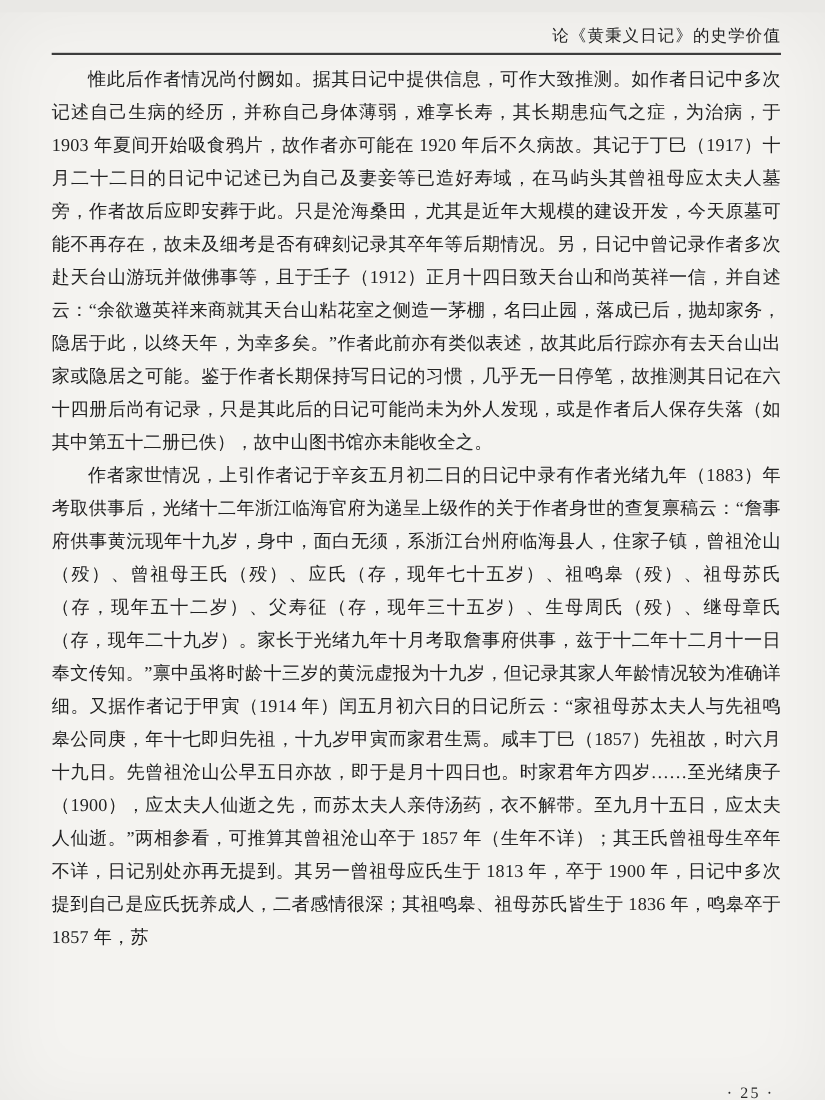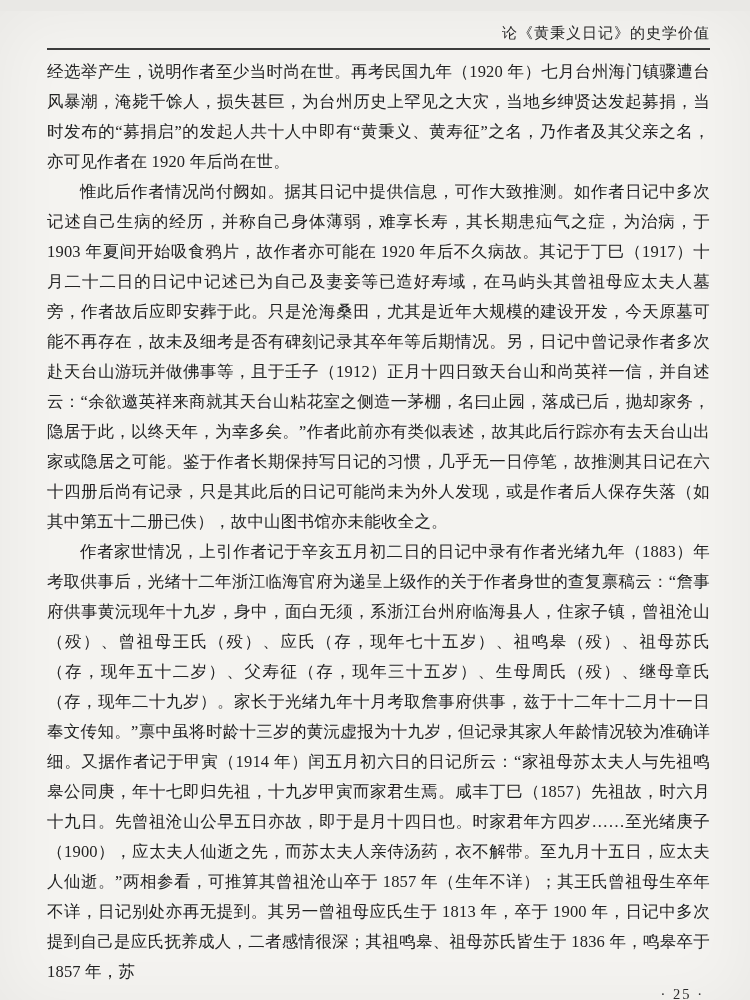--- a/index.html
+++ b/index.html
@@ -61,21 +61,20 @@
 <body>
 
 <div class="scan-page">
 
   <header>
     <div class="running-title">论《黄秉义日记》的史学价值</div>
     <div class="header-rule"></div>
   </header>
 
   <main class="article-body">
-    <p>经选举产生，说明作者至少当时尚在世。再考民国九年（1920 年）七月台州海门镇骤遭台风暴潮，淹毙千馀人，损失甚巨，为台州历史上罕见之大灾，当地乡绅贤达发起募捐，当时发布的“募捐启”的发起人共十人中即有“黄秉义、黄寿征”之名，乃作者及其父亲之名，亦可见作者在 1920 年后尚在世。</p>
     <p class="indent">惟此后作者情况尚付阙如。据其日记中提供信息，可作大致推测。如作者日记中多次记述自己生病的经历，并称自己身体薄弱，难享长寿，其长期患疝气之症，为治病，于 1903 年夏间开始吸食鸦片，故作者亦可能在 1920 年后不久病故。其记于丁巳（1917）十月二十二日的日记中记述已为自己及妻妾等已造好寿域，在马屿头其曾祖母应太夫人墓旁，作者故后应即安葬于此。只是沧海桑田，尤其是近年大规模的建设开发，今天原墓可能不再存在，故未及细考是否有碑刻记录其卒年等后期情况。另，日记中曾记录作者多次赴天台山游玩并做佛事等，且于壬子（1912）正月十四日致天台山和尚英祥一信，并自述云：“余欲邀英祥来商就其天台山粘花室之侧造一茅棚，名曰止园，落成已后，抛却家务，隐居于此，以终天年，为幸多矣。”作者此前亦有类似表述，故其此后行踪亦有去天台山出家或隐居之可能。鉴于作者长期保持写日记的习惯，几乎无一日停笔，故推测其日记在六十四册后尚有记录，只是其此后的日记可能尚未为外人发现，或是作者后人保存失落（如其中第五十二册已佚），故中山图书馆亦未能收全之。</p>
     <p class="indent">作者家世情况，上引作者记于辛亥五月初二日的日记中录有作者光绪九年（1883）年考取供事后，光绪十二年浙江临海官府为递呈上级作的关于作者身世的查复禀稿云：“詹事府供事黄沅现年十九岁，身中，面白无须，系浙江台州府临海县人，住家子镇，曾祖沧山（殁）、曾祖母王氏（殁）、应氏（存，现年七十五岁）、祖鸣皋（殁）、祖母苏氏（存，现年五十二岁）、父寿征（存，现年三十五岁）、生母周氏（殁）、继母章氏（存，现年二十九岁）。家长于光绪九年十月考取詹事府供事，兹于十二年十二月十一日奉文传知。”禀中虽将时龄十三岁的黄沅虚报为十九岁，但记录其家人年龄情况较为准确详细。又据作者记于甲寅（1914 年）闰五月初六日的日记所云：“家祖母苏太夫人与先祖鸣皋公同庚，年十七即归先祖，十九岁甲寅而家君生焉。咸丰丁巳（1857）先祖故，时六月十九日。先曾祖沧山公早五日亦故，即于是月十四日也。时家君年方四岁……至光绪庚子（1900），应太夫人仙逝之先，而苏太夫人亲侍汤药，衣不解带。至九月十五日，应太夫人仙逝。”两相参看，可推算其曾祖沧山卒于 1857 年（生年不详）；其王氏曾祖母生卒年不详，日记别处亦再无提到。其另一曾祖母应氏生于 1813 年，卒于 1900 年，日记中多次提到自己是应氏抚养成人，二者感情很深；其祖鸣皋、祖母苏氏皆生于 1836 年，鸣皋卒于 1857 年，苏</p>
   </main>
 
   <footer>
     <div class="page-number">· 25 ·</div>
   </footer>
 
 </div>
 

